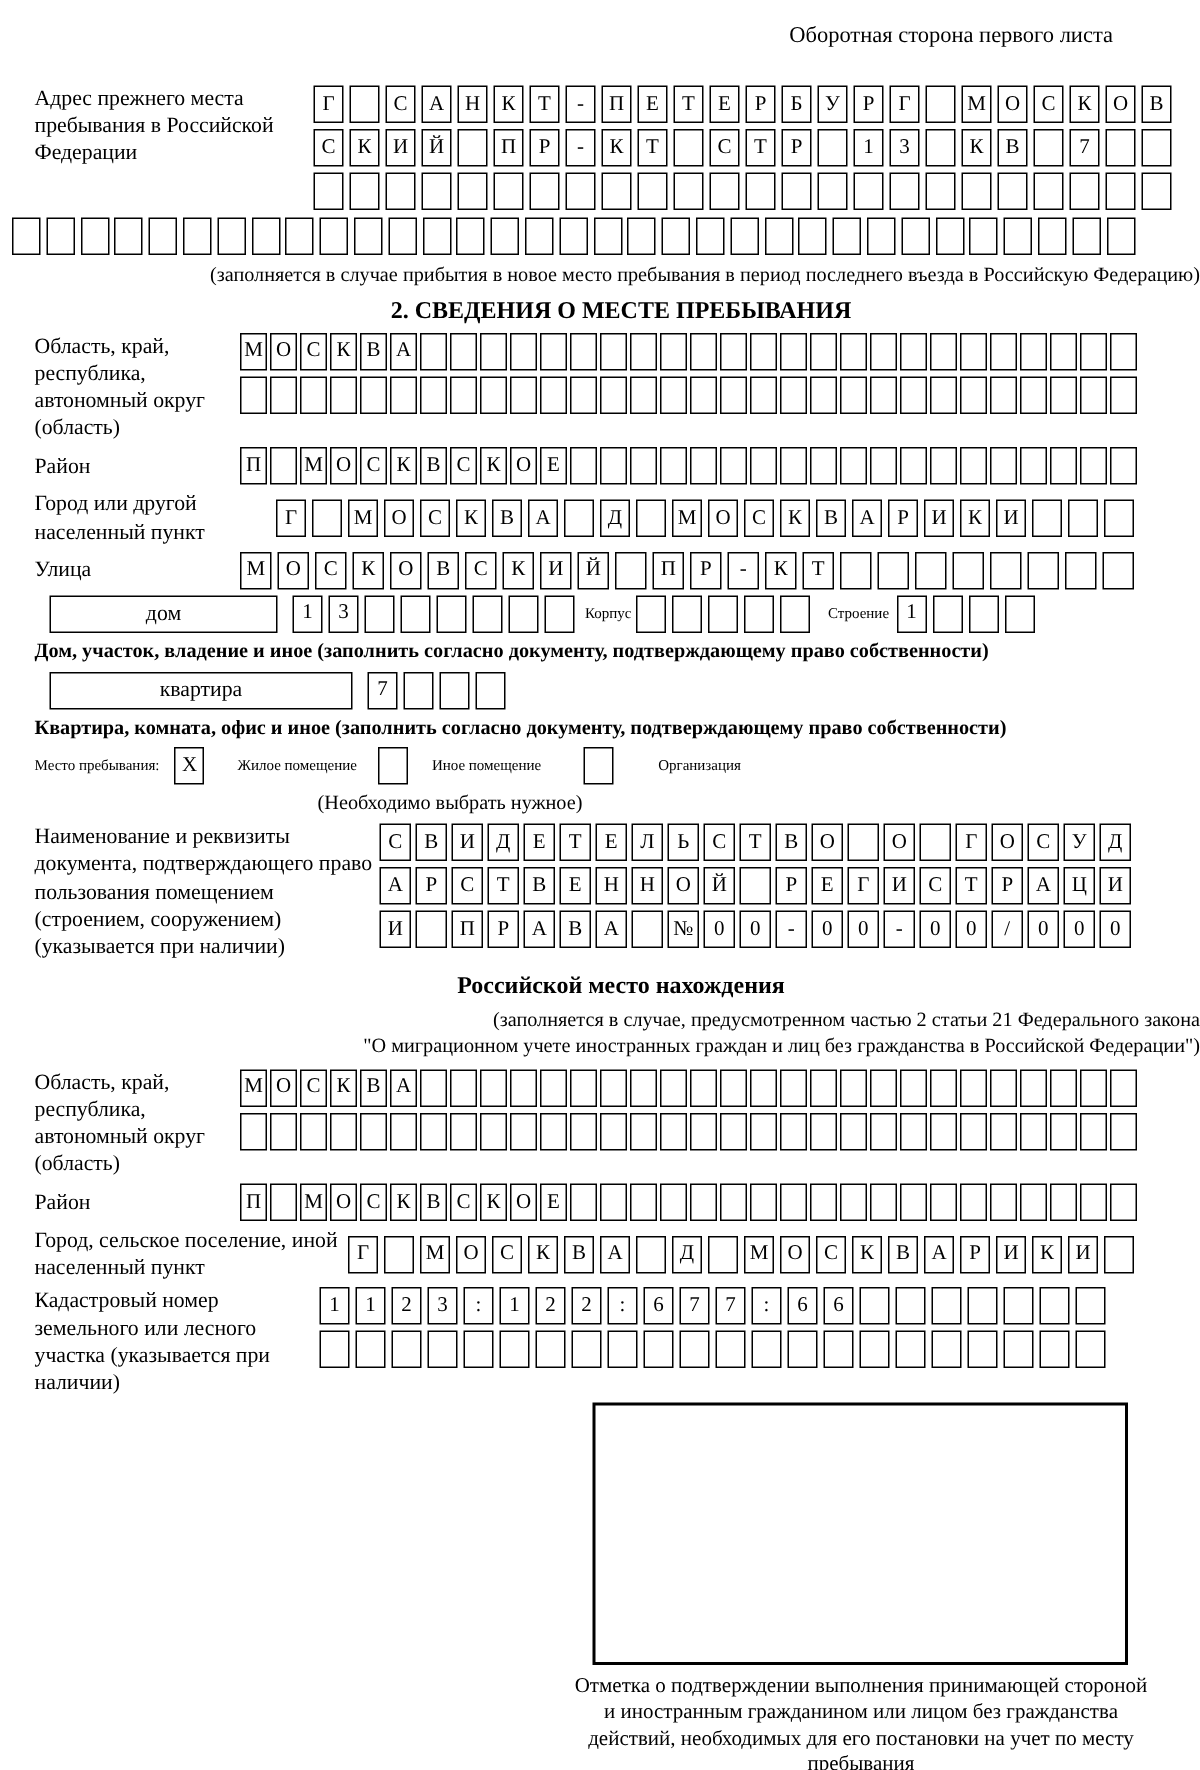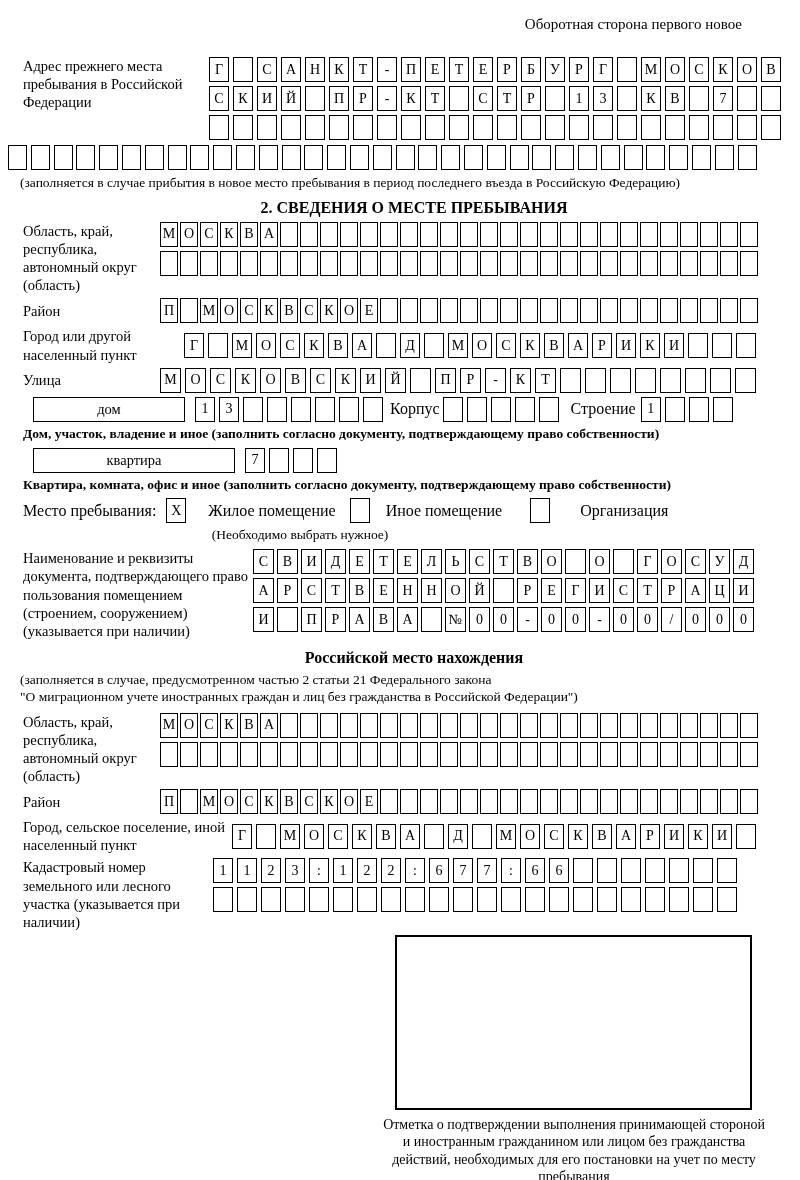--- a/index.html
+++ b/index.html
@@ -17,34 +17,34 @@
   .g24 .cell{width:20px;margin-right:4px;}
   .g24b .cell{width:21px;margin-right:4px;}
   .g30 .cell{width:18px;margin-right:2px;}
   .g33 .cell{width:19px;margin-right:3.8px;}
   .g21 .cell{width:21px;margin-right:3px;}
   .gh .cell{width:20px;margin-right:4px;}
   .cells .cell:last-child{margin-right:0;}
   .longbox{flex:none;height:25px;border:1.8px solid #000;box-sizing:border-box;
            display:flex;align-items:center;justify-content:center;font-size:14.5px;}
   .caption{font-size:13.5px;line-height:1.25;}
-  .caption.center{text-align:left;padding-left:20px;}
+  .caption.center{text-align:right;padding-left:20px;}
   .cap-left{margin:1px 0 5px 23px;font-weight:bold;}
   .sec-title{margin-top:7px;text-align:center;font-size:16px;font-weight:bold;padding-left:28px;}
   .block{margin-top:5px;}
-  .inline-lbl{flex:none;font-size:16px;font-family:Liberation Serif, serif;}
+  .inline-lbl{flex:none;font-size:10px;font-family:Liberation Serif, serif;}
   .chk{flex:none;width:20px;height:25px;border:1.8px solid #000;box-sizing:border-box;
        display:flex;align-items:center;justify-content:center;font-size:14px;}
   .markbox{margin:4px 0 0 395px;width:357px;height:175px;border:2px solid #000;box-sizing:border-box;}
   .mark-caption{margin:6px 0 0 378px;width:392px;text-align:center;font-size:14px;line-height:1.25;}
 </style>
 </head>
 <body>
 
-<div class="note-top">Оборотная сторона первого новое</div>
+<div class="note-top">Оборотная сторона первого листа</div>
 
 <div class="frow block" style="margin-top:24px;gap:25px;">
   <div class="flabel w161">Адрес прежнего места пребывания в Российской Федерации</div>
   <div class="cellcol">
     <div class="cells g24">
         <span class="cell">Г</span>
         <span class="cell"></span>
         <span class="cell">С</span>
         <span class="cell">А</span>
         <span class="cell">Н</span>

